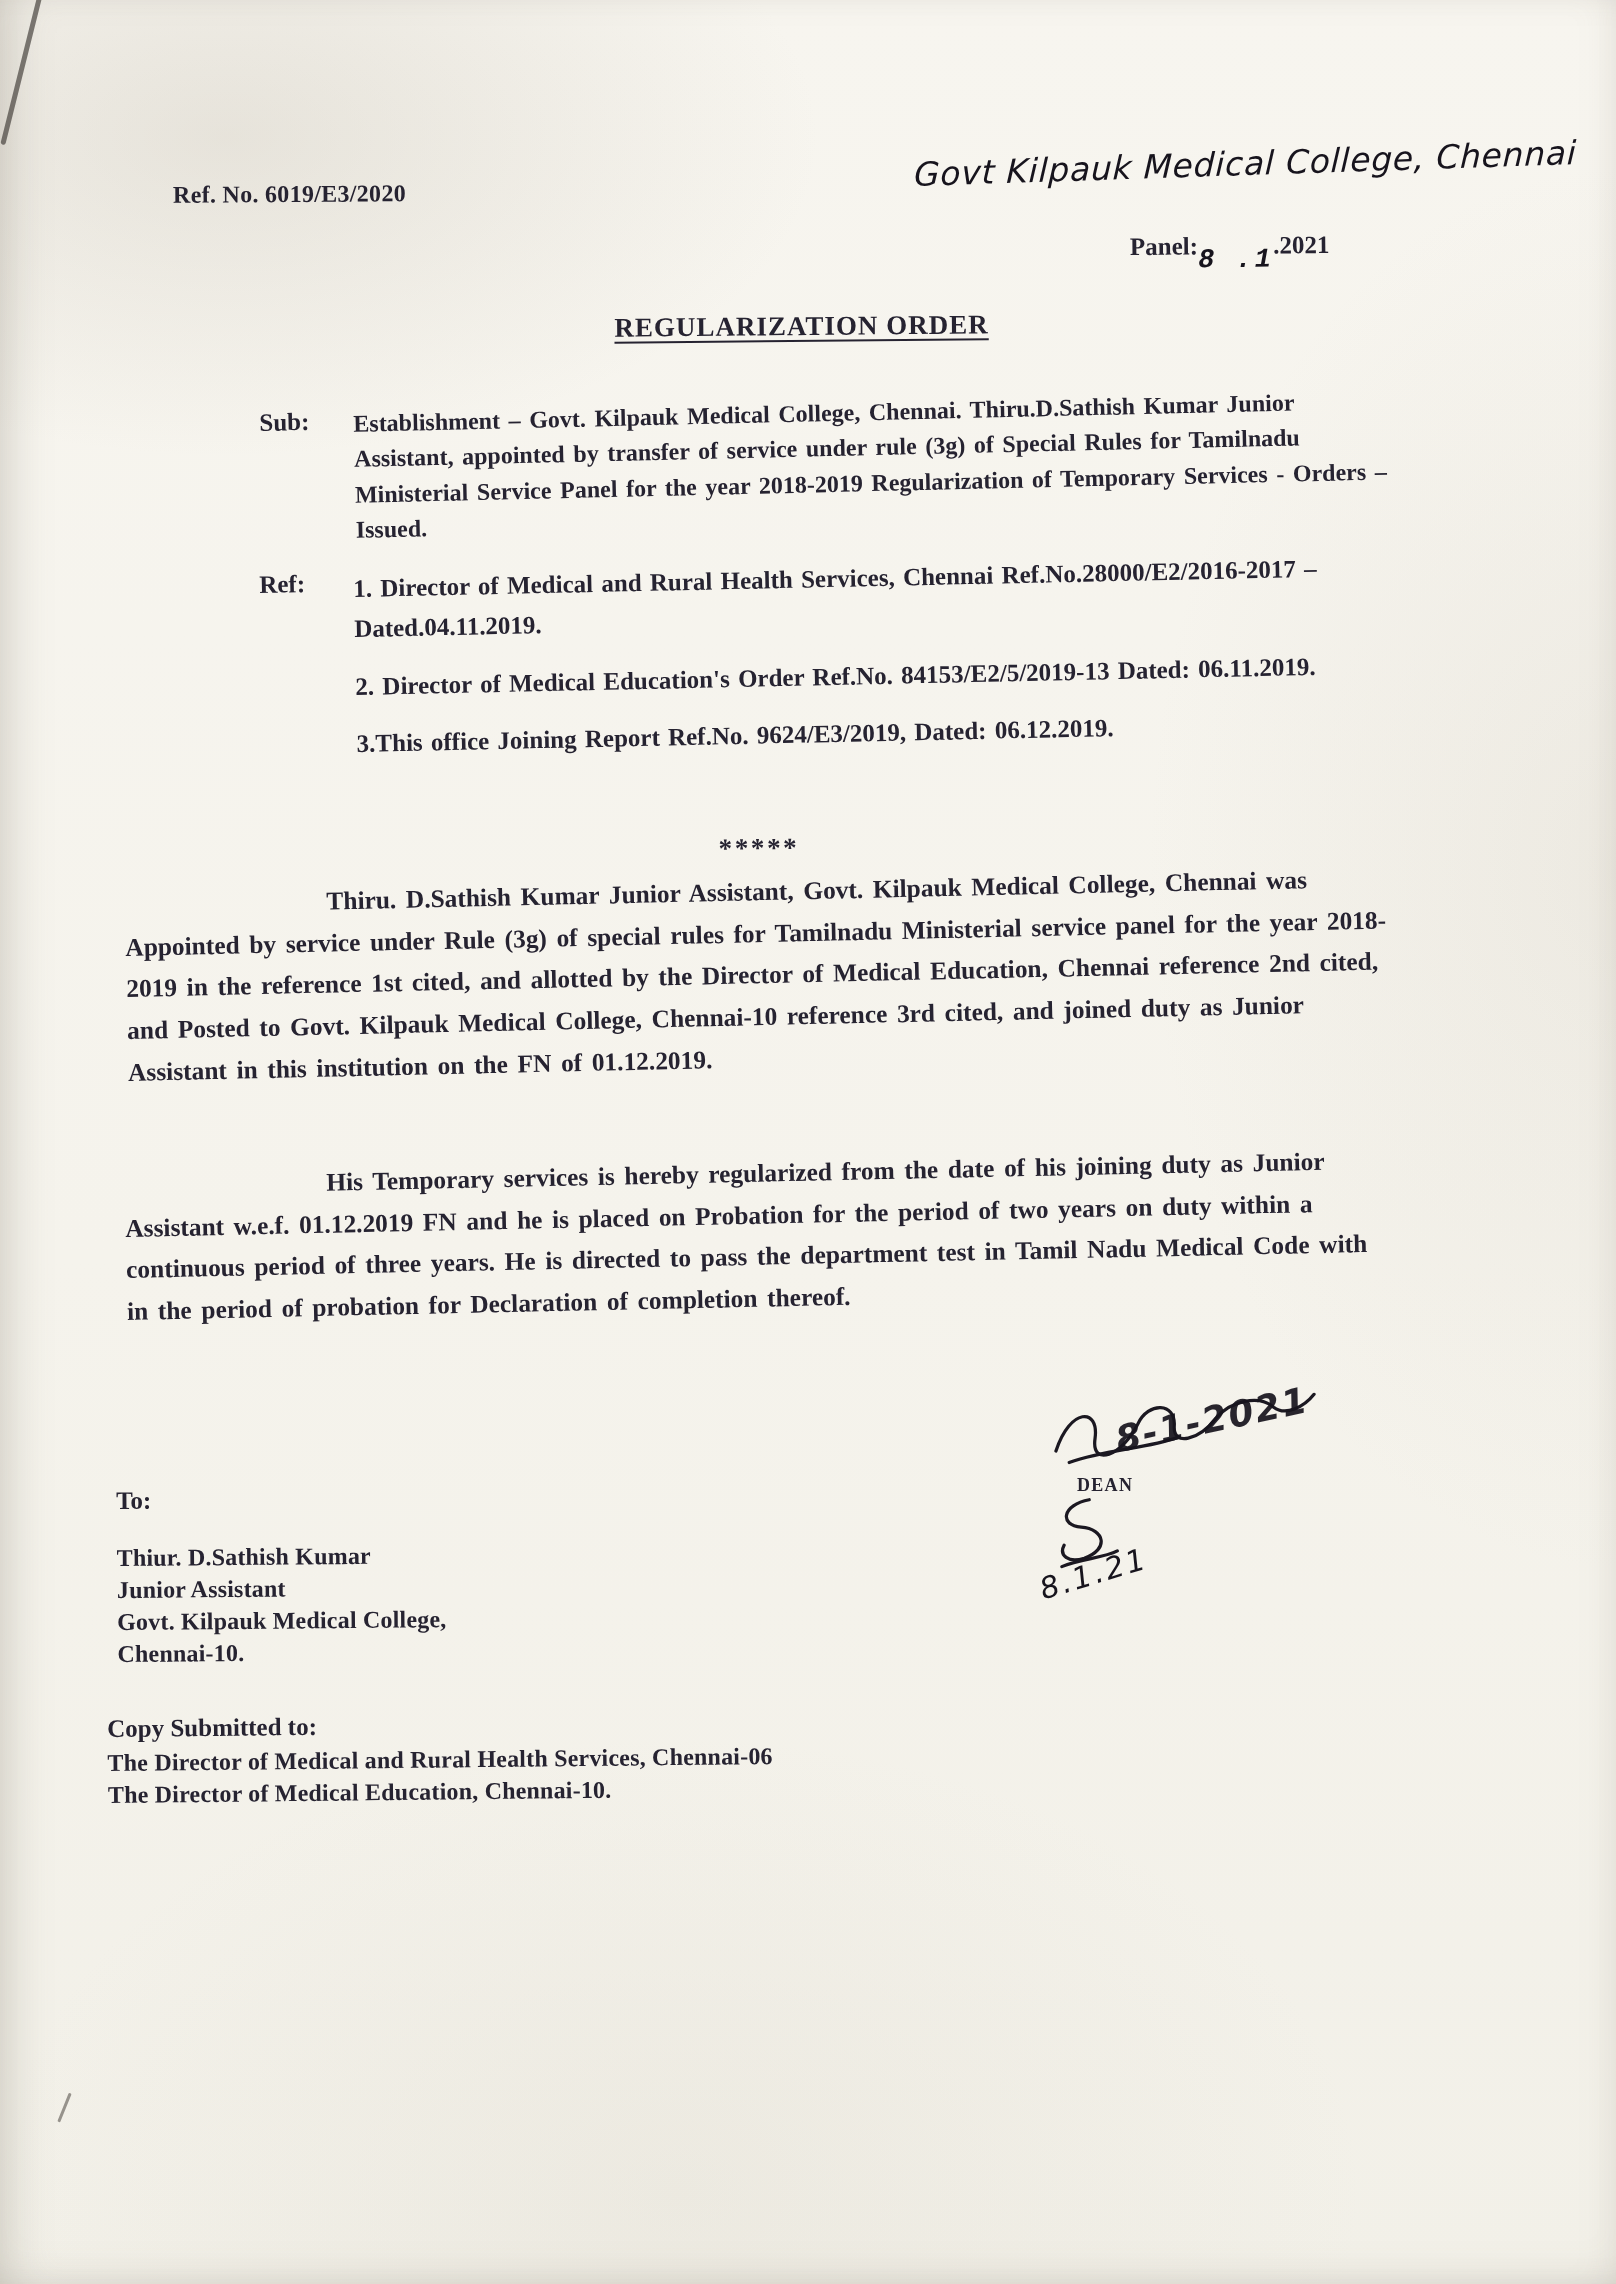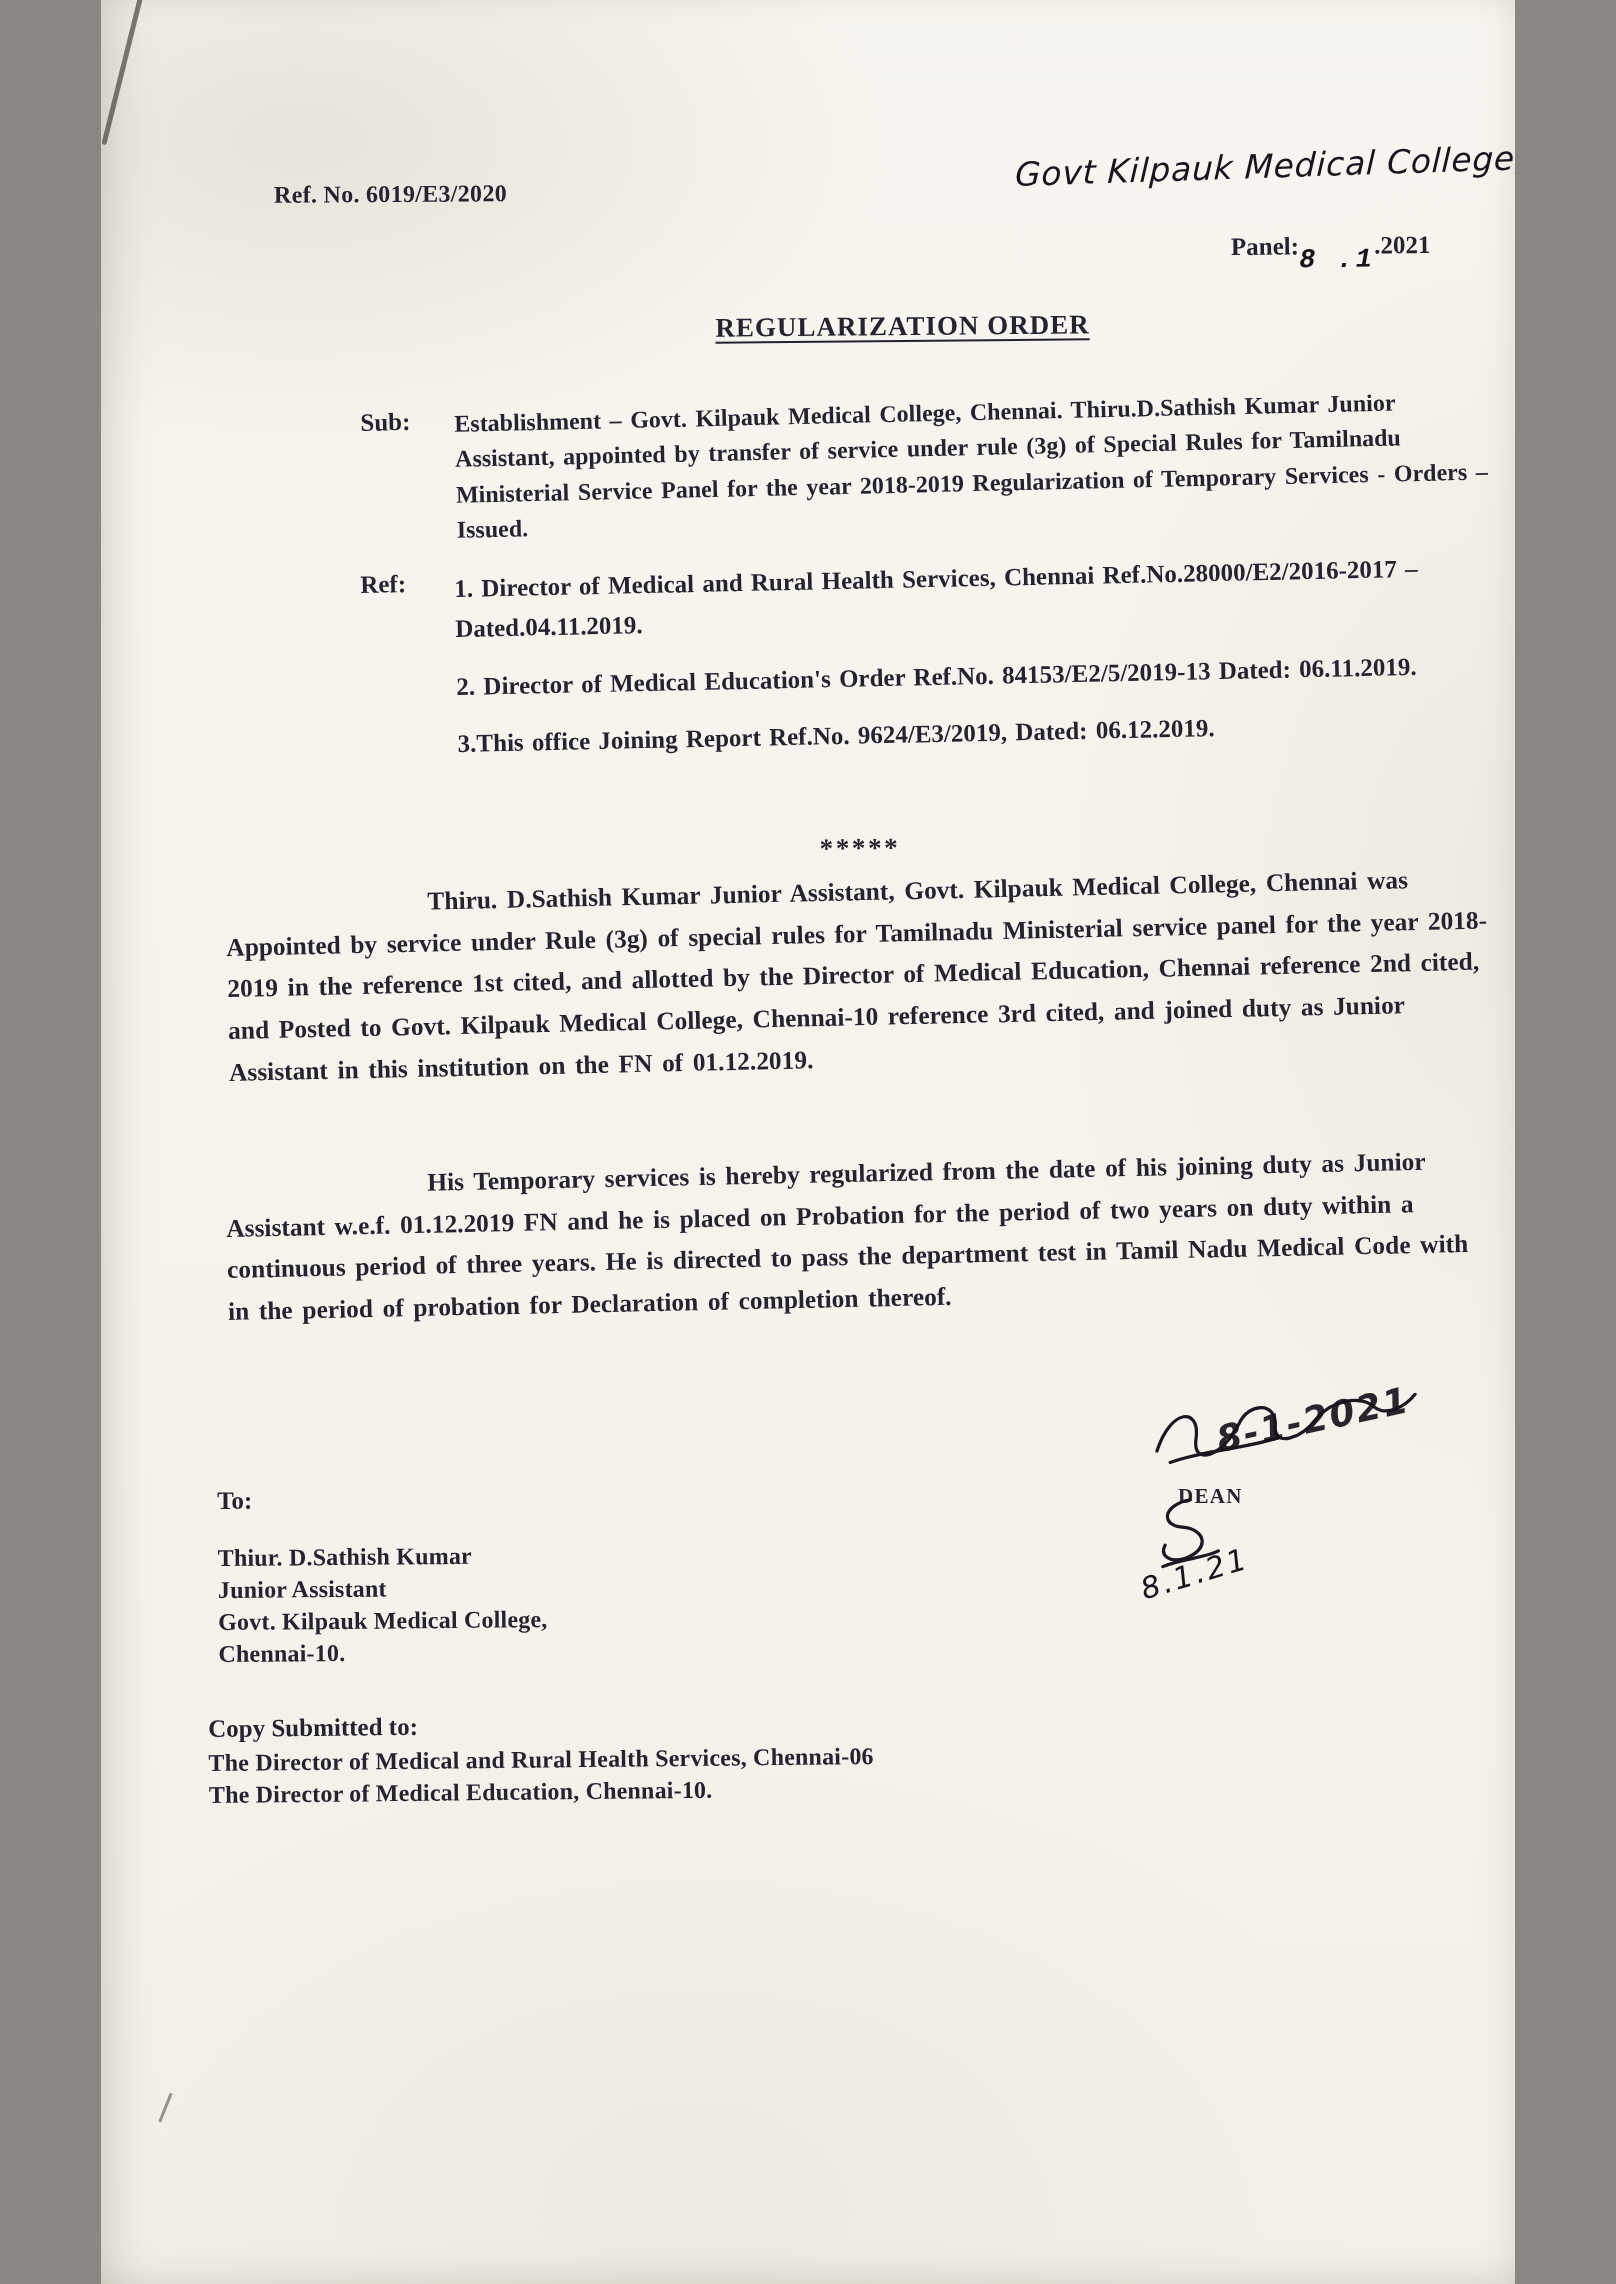--- a/index.html
+++ b/index.html
@@ -1,18 +1,18 @@
 <!DOCTYPE html>
 <html style="font-size:10.4px"><head>
 <meta charset="utf-8">
 <style>
   html, body { margin: 0; padding: 0; background: #8a8782; }
   .page {
     position: relative;
-    width: 1414px;
+    width: 1616px;
     height: 2284px;
     margin: 0 auto;
     overflow: hidden;
     color: #262331;
     font-family: "Liberation Serif", serif;
     background:
       radial-gradient(847px 456px at 14% 6%, rgba(193,186,172,0.30), transparent 70%),
       radial-gradient(651px 977px at 100% 38%, rgba(206,199,186,0.22), transparent 72%),
       radial-gradient(977px 651px at 42% 96%, rgba(212,206,193,0.20), transparent 70%),
       linear-gradient(180deg, #f7f5ef 0%, #f5f3ec 55%, #f2f0e8 100%);
@@ -146,22 +146,22 @@
     transform: rotate(-7deg);
   }
   .sig-date {
     position: absolute; left: 88px; top: 18px;
     font-size: 36px; font-weight: 700;
     letter-spacing: 2px;
     transform: rotate(-12deg);
     opacity: .92;
   }
   .dean-label {
-    position: absolute; left: 51px; top: 103px;
-    font-size: 21px; font-weight: 700;
+    position: absolute; left: 51px; top: 94px;
+    font-size: 18px; font-weight: 700;
     letter-spacing: 1.3px;
   }
   .sig-scribble-2 {
     position: absolute; left: 18px; top: 112px;
     width: 78px; height: 75px;
     transform: rotate(-8deg);
   }
   .sig-initials {
     position: absolute; left: 11.7px; top: 175px;
     font-size: 30px;

